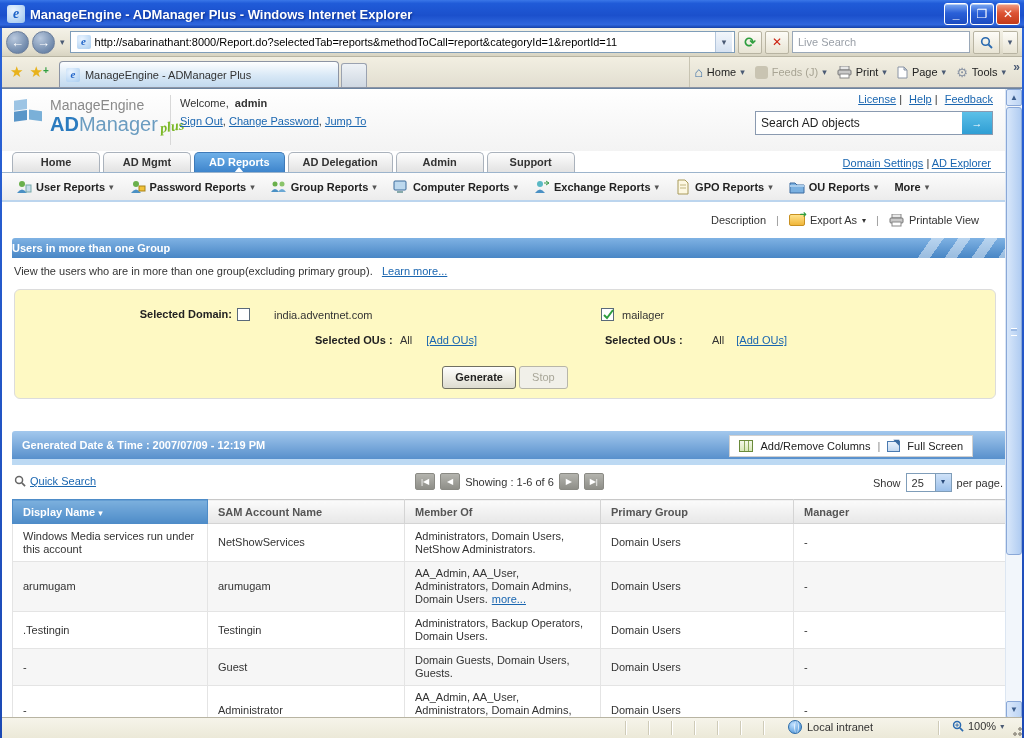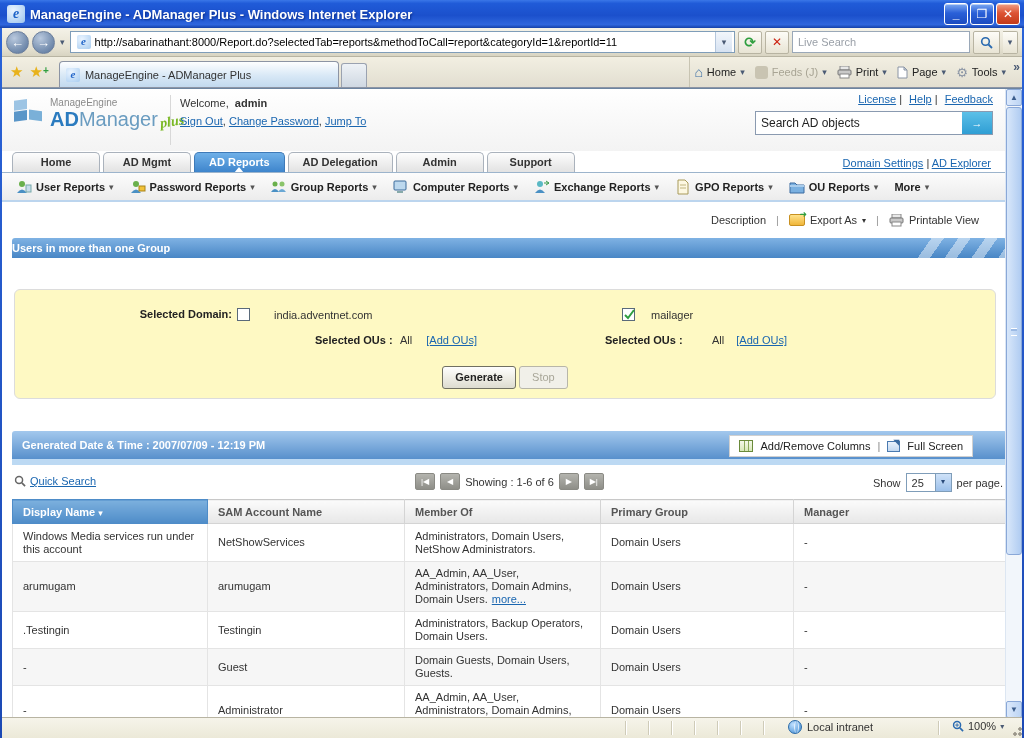--- a/index.html
+++ b/index.html
@@ -66,21 +66,21 @@
   .sbtn { position:absolute; left:0; width:16px; height:17px; border:1px solid #8aa8d8; border-radius:2px;
     background:linear-gradient(90deg,#dcE9fb,#bcd4f4); color:#3b5d8c; font-size:8px; text-align:center; line-height:15px; cursor:pointer; }
   #sb-up { top:0; } #sb-down { bottom:0; }
   #sb-thumb { position:absolute; left:0; top:18px; width:16px; height:448px; border:1px solid #8aa8d8; border-radius:3px;
     background:linear-gradient(90deg,#d8e7fa,#b0ccf2); cursor:pointer; }
   #sb-thumb::after { content:""; position:absolute; left:4px; right:4px; top:50%; height:6px; margin-top:-3px; border-top:1px solid #fff; border-bottom:1px solid #fff; box-shadow:0 2px 0 #9cbae4 inset; }
 
   
   #pagehead { position:absolute; left:2px; top:0; width:1005px; height:62px; background:linear-gradient(180deg,#ffffff,#f3f3f3); }
   #logo { position:absolute; left:10px; top:8px; display:flex; align-items:flex-start; gap:4px; }
-  #logo .brandsmall { color:#8a8a8a; font-size:10px; display:block; }
+  #logo .brandsmall { color:#8a8a8a; font-size:14px; display:block; }
   #logo .ad { color:#2b7bbf; font-weight:bold; font-size:20px; }
   #logo .mgr { color:#6a9cc0; font-size:20px; }
   #logo .plus { color:#7ab824; font:italic bold 14px "Liberation Serif",serif; transform:rotate(-8deg); display:inline-block; margin-left:2px; }
   #welcome-block { position:absolute; left:178px; top:8px; }
   #welcome-block .row1 { margin-bottom:6px; }
   #head-sep { position:absolute; left:168px; top:6px; height:50px; width:1px; background:#d8d8d8; }
   #head-right { position:absolute; right:14px; top:4px; text-align:right; }
   #head-links a { margin-left:4px; }
   #adsearch { margin-top:6px; width:238px; height:24px; border:1px solid #8a9ab0; background:#fff; display:flex; }
   #adsearch input { flex:1; border:none; outline:none; padding:0 5px; font-size:12px; color:#222; font-family:inherit; }
@@ -118,21 +118,21 @@
 
   
   #panel { position:absolute; left:14px; top:200px; width:982px; height:110px; background:#fef9c3; border:1px solid #dcdcdc; border-radius:6px; }
   .plabel { font-weight:bold; color:#222; }
   #row-domain { position:absolute; left:0; top:18px; width:100%; }
   #row-ous { position:absolute; left:0; top:44px; width:100%; }
   #sel-domain-label { position:absolute; left:95px; width:122px; text-align:right; }
   .cb { width:13px; height:13px; border:1px solid #5a6a7a; background:#fff; display:inline-block; vertical-align:-2px; cursor:pointer; position:relative; }
   .cb.checked svg { position:absolute; left:0px; top:-1px; }
   #dom1-group { position:absolute; left:222px; display:flex; gap:24px; align-items:center; }
-  #dom2-group { position:absolute; left:607px; display:flex; gap:16px; align-items:center; }
+  #dom2-group { position:absolute; left:586px; display:flex; gap:8px; align-items:center; }
   #ous1-label { position:absolute; left:300px; }
   #ous1-vals { position:absolute; left:322px; display:flex; gap:14px; }
   #ous2-label { position:absolute; left:590px; }
   #ous2-vals { position:absolute; left:697px; display:flex; gap:12px; }
   #row-buttons { position:absolute; left:0; top:76px; width:100%; text-align:center; }
   .xpbtn { display:inline-block; min-width:70px; height:23px; padding:0 12px; border:1px solid #707062; border-radius:3px;
     background:linear-gradient(180deg,#fefefe,#f0efe8 45%,#dddcd0); font-family:inherit; font-size:11px; font-weight:bold; color:#222; line-height:21px; cursor:pointer; }
   .xpbtn.disabled { min-width:44px; color:#a8a698; border-color:#b8b6a8; background:#f1f0e9; font-weight:normal; cursor:default; }
 
   
@@ -395,20 +395,24 @@
           <rect x="1" y="4" width="13" height="5" rx="1" fill="#c9c9c9" stroke="#777"></rect>
           <rect x="3" y="8" width="9" height="4" fill="#fff" stroke="#888"></rect>
         </svg>
       <span>Printable View</span>
       </span>
   </div>
 
   <div id="reportbar">
     <span>Users in more than one Group</span>
     <span class="stripes"></span>
+  </div>
+  <div id="reportdesc">
+    <span>View the users who are in more than one group(excluding primary group).</span>&nbsp;&nbsp;
+    <a>Learn more...</a>
   </div>
 
   <div id="panel">
     <div id="row-domain">
       <span id="sel-domain-label" class="plabel">Selected Domain:</span>
       <span id="dom1-group">
         <span class="cb"></span>
         <span>india.adventnet.com</span>
       </span>
       <span id="dom2-group">

